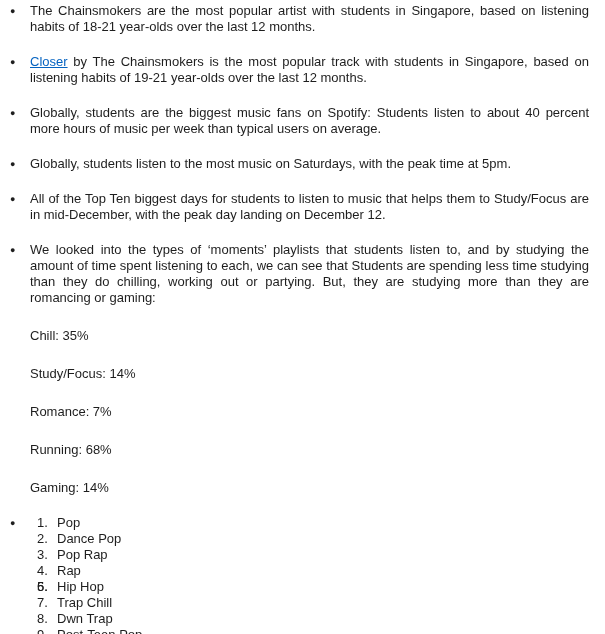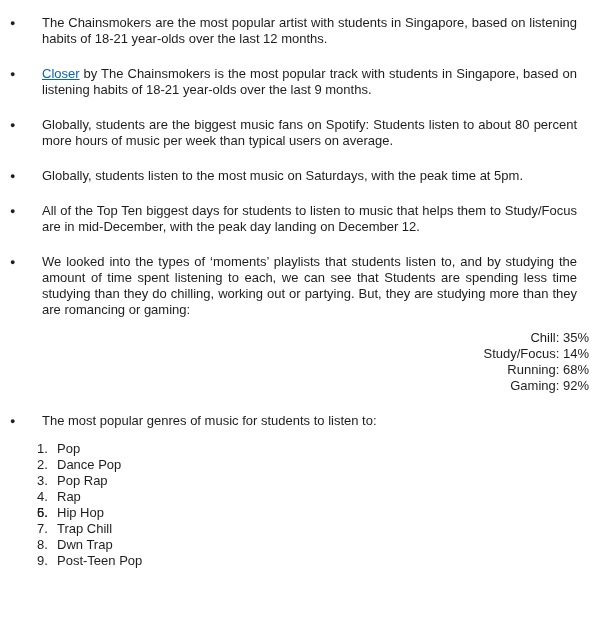--- a/index.html
+++ b/index.html
@@ -28,24 +28,25 @@
   .bullet-marker {
     position: absolute;
     left: -20px;
     top: 0;
     font-size: 9px;
     line-height: 16px;
     color: #1e1e1e;
   }
   .para {
     text-align: justify;
-    margin: 12px;
+    margin: 0;
   }
   .stat-line {
-    text-align: right;
+    text-align: left;
+    margin-top: 22px;
   }
   a.doc-link {
     color: #0563c1;
     cursor: pointer;
   }
   .genre-row {
     position: relative;
     padding-left: 27px;
   }
   .genre-num {
@@ -59,50 +60,50 @@
 
 <div class="doc">
 
   <div class="bullet-row">
     <span class="bullet-marker">●</span>
     <p class="para">The Chainsmokers are the most popular artist with students in Singapore, based on listening habits of 18-21 year-olds over the last 12 months.</p>
   </div>
 
   <div class="bullet-row">
     <span class="bullet-marker">●</span>
-    <p class="para"><a class="doc-link" href="#">Closer</a><span> by The Chainsmokers is the most popular track with students in Singapore, based on listening habits of 18-21 year-olds over the last 9 months.</span></p>
+    <p class="para"><a class="doc-link" href="#">Closer</a><span> by The Chainsmokers is the most popular track with students in Singapore, based on listening habits of 19-21 year-olds over the last 12 months.</span></p>
   </div>
 
   <div class="bullet-row">
     <span class="bullet-marker">●</span>
-    <p class="para">Globally, students are the biggest music fans on Spotify: Students listen to about 80 percent more hours of music per week than typical users on average.</p>
+    <p class="para">Globally, students are the biggest music fans on Spotify: Students listen to about 40 percent more hours of music per week than typical users on average.</p>
   </div>
 
   <div class="bullet-row">
     <span class="bullet-marker">●</span>
     <p class="para">Globally, students listen to the most music on Saturdays, with the peak time at 5pm.</p>
   </div>
 
   <div class="bullet-row">
     <span class="bullet-marker">●</span>
     <p class="para">All of the Top Ten biggest days for students to listen to music that helps them to Study/Focus are in mid-December, with the peak day landing on December 12.</p>
   </div>
 
   <div class="bullet-row">
     <span class="bullet-marker">●</span>
     <p class="para">We looked into the types of ‘moments’ playlists that students listen to, and by studying the amount of time spent listening to each, we can see that Students are spending less time studying than they do chilling, working out or partying. But, they are studying more than they are romancing or gaming:</p>
     <div class="stat-line">Chill: 35%</div>
     <div class="stat-line">Study/Focus: 14%</div>
+    <div class="stat-line">Romance: 7%</div>
     <div class="stat-line">Running: 68%</div>
-    <div class="stat-line">Gaming: 92%</div>
+    <div class="stat-line">Gaming: 14%</div>
   </div>
 
   <div class="bullet-row">
     <span class="bullet-marker">●</span>
-    <p class="para">The most popular genres of music for students to listen to:</p>
     <div class="genre-row">
       <span class="genre-num">1.</span>
       <span>Pop</span>
     </div>
     <div class="genre-row">
       <span class="genre-num">2.</span>
       <span>Dance Pop</span>
     </div>
     <div class="genre-row">
       <span class="genre-num">3.</span>

